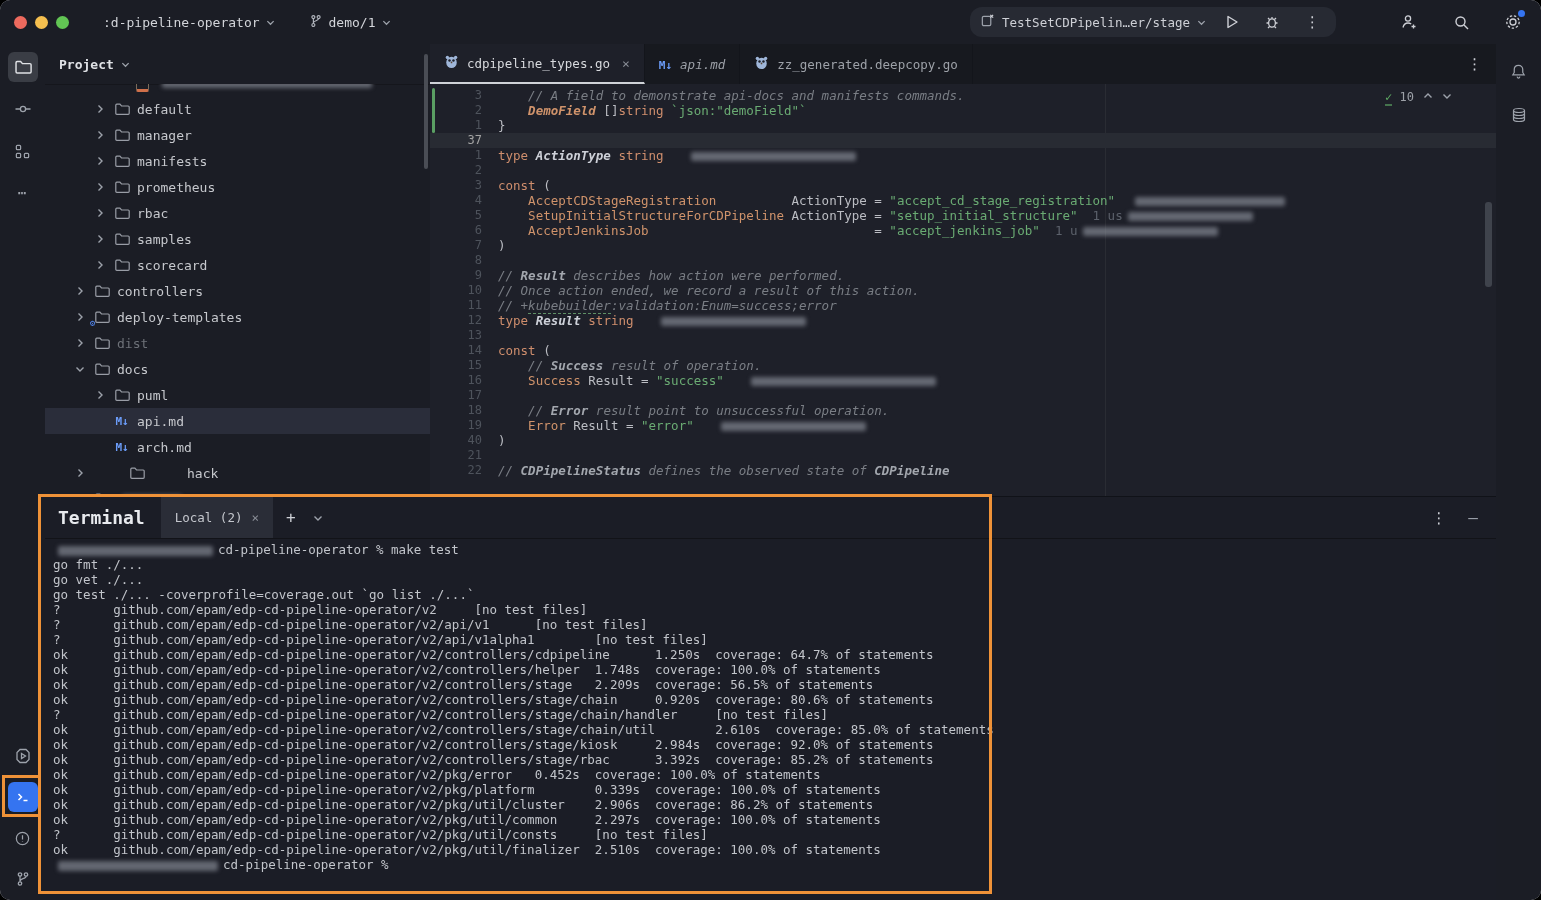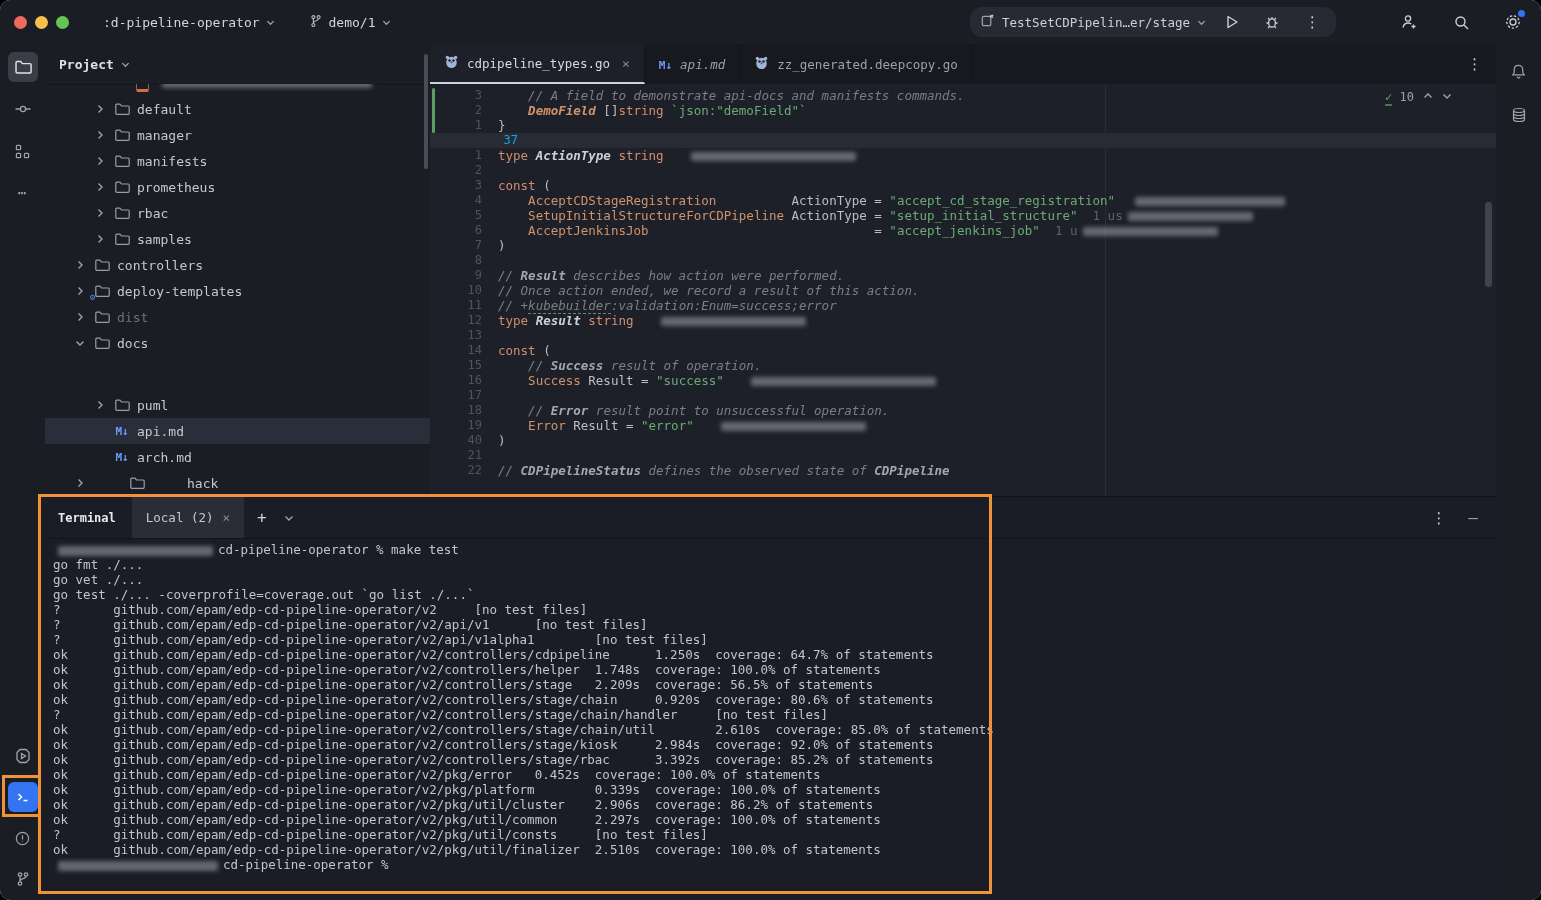--- a/index.html
+++ b/index.html
@@ -52,38 +52,38 @@
   .etab .close{color:#8b8f98;font-size:13px;margin-left:4px;}
   .etab.italic .elabel{font-style:italic;}
   .tab-kebab{position:absolute;right:14px;top:0;height:40px;display:flex;align-items:center;color:#ced0d6;font-size:15px;}
   .editor-body{position:absolute;top:40px;left:0;right:0;bottom:0;background:#1e2029;overflow:hidden;}
   .guide{position:absolute;left:675px;top:0;bottom:0;width:1px;background:#2a2c33;}
   .changebar{position:absolute;left:2px;top:4px;width:3px;height:45px;background:#5a9f63;border-radius:2px;}
   .code{position:absolute;inset:0;padding-top:4px;font-size:12.5px;line-height:15px;}
   .cl{height:15px;display:flex;white-space:pre;}
   .cl.cur{background:#282b33;}
   .g{width:52px;flex:none;text-align:right;padding-right:16px;color:#4e535c;font-size:12px;}
-  .cl.cur .g{color:#0ea5e9;padding-left:36px;}
+  .cl.cur .g{color:#a3a3a3;}
   .t{flex:1;}
   .p{color:#bcbec4}.k{color:#cf8e6d}.s{color:#6aab73}
   .c{color:#7a7e85;font-style:italic}
   .cb{color:#a3a7ae;font-weight:bold;font-style:italic}
   .cu{color:#7a7e85;font-style:italic;border-bottom:1px dashed #5e8f66}
   .nm{color:#d0936b}.nmi{color:#d0936b;font-weight:bold;font-style:italic}
   .ti{color:#cdd0d8;font-weight:bold;font-style:italic}
   .h{color:#5c616b}
   .blur-chunk{display:inline-block;height:9px;background:rgba(158,164,175,.55);filter:blur(2px);
               border-radius:2px;vertical-align:middle;margin:0 5px;}
   .insp{position:absolute;top:6px;right:44px;display:flex;align-items:center;gap:9px;color:#9da1a8;font-size:12px;}
   .insp .check{color:#5fad65;font-weight:bold;border-bottom:2px solid rgba(95,173,101,.6);}
   .ed-scroll{position:absolute;right:4px;top:118px;width:7px;height:85px;border-radius:3px;background:#3f434c;}
   
   .terminal-panel{position:absolute;left:45px;top:496px;width:1451px;bottom:0;background:#1b1d26;border-top:1px solid #101218;}
   .term-header{height:41px;display:flex;align-items:stretch;position:relative;border-bottom:1px solid #121318;}
-  .th-label{display:flex;align-items:center;padding:0 16px 0 13px;color:#e8eaee;font-size:12px;font-weight:bold;}
+  .th-label{display:flex;align-items:center;padding:0 16px 0 13px;color:#e8eaee;font-size:18px;font-weight:bold;}
   .th-tab{display:flex;align-items:center;gap:9px;padding:0 14px;background:#2a2d37;color:#c4c7cd;font-size:12.5px;}
   .th-tab .close{color:#8b8f98;}
   .th-plus{display:flex;align-items:center;padding:0 13px;color:#ced0d6;font-size:16px;}
   .th-chev{display:flex;align-items:center;padding:0 4px;}
   .th-right{position:absolute;right:18px;top:0;height:41px;display:flex;align-items:center;gap:22px;color:#ced0d6;}
   .term-body{position:absolute;top:41px;left:0;right:0;bottom:0;padding:4px 0 0 8px;font-size:12.5px;line-height:15px;color:#c2c5cb;overflow:hidden;}
   .tl{height:15px;white-space:pre;}
   .tb{height:10px;}
   
   .ann{position:absolute;border:3px solid #ef9238;box-sizing:border-box;z-index:60;pointer-events:none;}
@@ -320,20 +320,33 @@
               <polyline points="3.5,1.5 7,5 3.5,8.5"></polyline>
             </svg>
           </span>
           <span class="ticon">
             <svg width="16" height="16" viewBox="0 0 16 16" fill="none" stroke="#999da6" stroke-width="1.2">
               <path d="M1.8 4.2c0-.6.4-1 1-1h3.1l1.6 1.8h6.7c.6 0 1 .4 1 1v6.3c0 .6-.4 1-1 1H2.8c-.6 0-1-.4-1-1z"></path>
             </svg>
           </span>
           <span class="tlabel">samples</span>
         </div>
+        <div class="tree-row" style="padding-left: 48px;">
+          <span class="chev">
+            <svg width="10" height="10" viewBox="0 0 10 10" fill="none" stroke="#9da2ab" stroke-width="1.4">
+              <polyline points="3.5,1.5 7,5 3.5,8.5"></polyline>
+            </svg>
+          </span>
+          <span class="ticon">
+            <svg width="16" height="16" viewBox="0 0 16 16" fill="none" stroke="#999da6" stroke-width="1.2">
+              <path d="M1.8 4.2c0-.6.4-1 1-1h3.1l1.6 1.8h6.7c.6 0 1 .4 1 1v6.3c0 .6-.4 1-1 1H2.8c-.6 0-1-.4-1-1z"></path>
+            </svg>
+          </span>
+          <span class="tlabel">scorecard</span>
+        </div>
         <div class="tree-row" style="padding-left: 28px;">
           <span class="chev">
             <svg width="10" height="10" viewBox="0 0 10 10" fill="none" stroke="#9da2ab" stroke-width="1.4">
               <polyline points="3.5,1.5 7,5 3.5,8.5"></polyline>
             </svg>
           </span>
           <span class="ticon">
             <svg width="16" height="16" viewBox="0 0 16 16" fill="none" stroke="#999da6" stroke-width="1.2">
               <path d="M1.8 4.2c0-.6.4-1 1-1h3.1l1.6 1.8h6.7c.6 0 1 .4 1 1v6.3c0 .6-.4 1-1 1H2.8c-.6 0-1-.4-1-1z"></path>
             </svg>
@@ -373,21 +386,21 @@
               <polyline points="1.5,3.5 5,7 8.5,3.5"></polyline>
             </svg>
           </span>
           <span class="ticon">
             <svg width="16" height="16" viewBox="0 0 16 16" fill="none" stroke="#999da6" stroke-width="1.2">
               <path d="M1.8 4.2c0-.6.4-1 1-1h3.1l1.6 1.8h6.7c.6 0 1 .4 1 1v6.3c0 .6-.4 1-1 1H2.8c-.6 0-1-.4-1-1z"></path>
             </svg>
           </span>
           <span class="tlabel">docs</span>
         </div>
-        <div class="tree-row" style="padding-left: 48px; margin-top: 36px;">
+        <div class="tree-row" style="padding-left: 48px;">
           <span class="chev">
             <svg width="10" height="10" viewBox="0 0 10 10" fill="none" stroke="#9da2ab" stroke-width="1.4">
               <polyline points="3.5,1.5 7,5 3.5,8.5"></polyline>
             </svg>
           </span>
           <span class="ticon">
             <svg width="16" height="16" viewBox="0 0 16 16" fill="none" stroke="#999da6" stroke-width="1.2">
               <path d="M1.8 4.2c0-.6.4-1 1-1h3.1l1.6 1.8h6.7c.6 0 1 .4 1 1v6.3c0 .6-.4 1-1 1H2.8c-.6 0-1-.4-1-1z"></path>
             </svg>
           </span>

